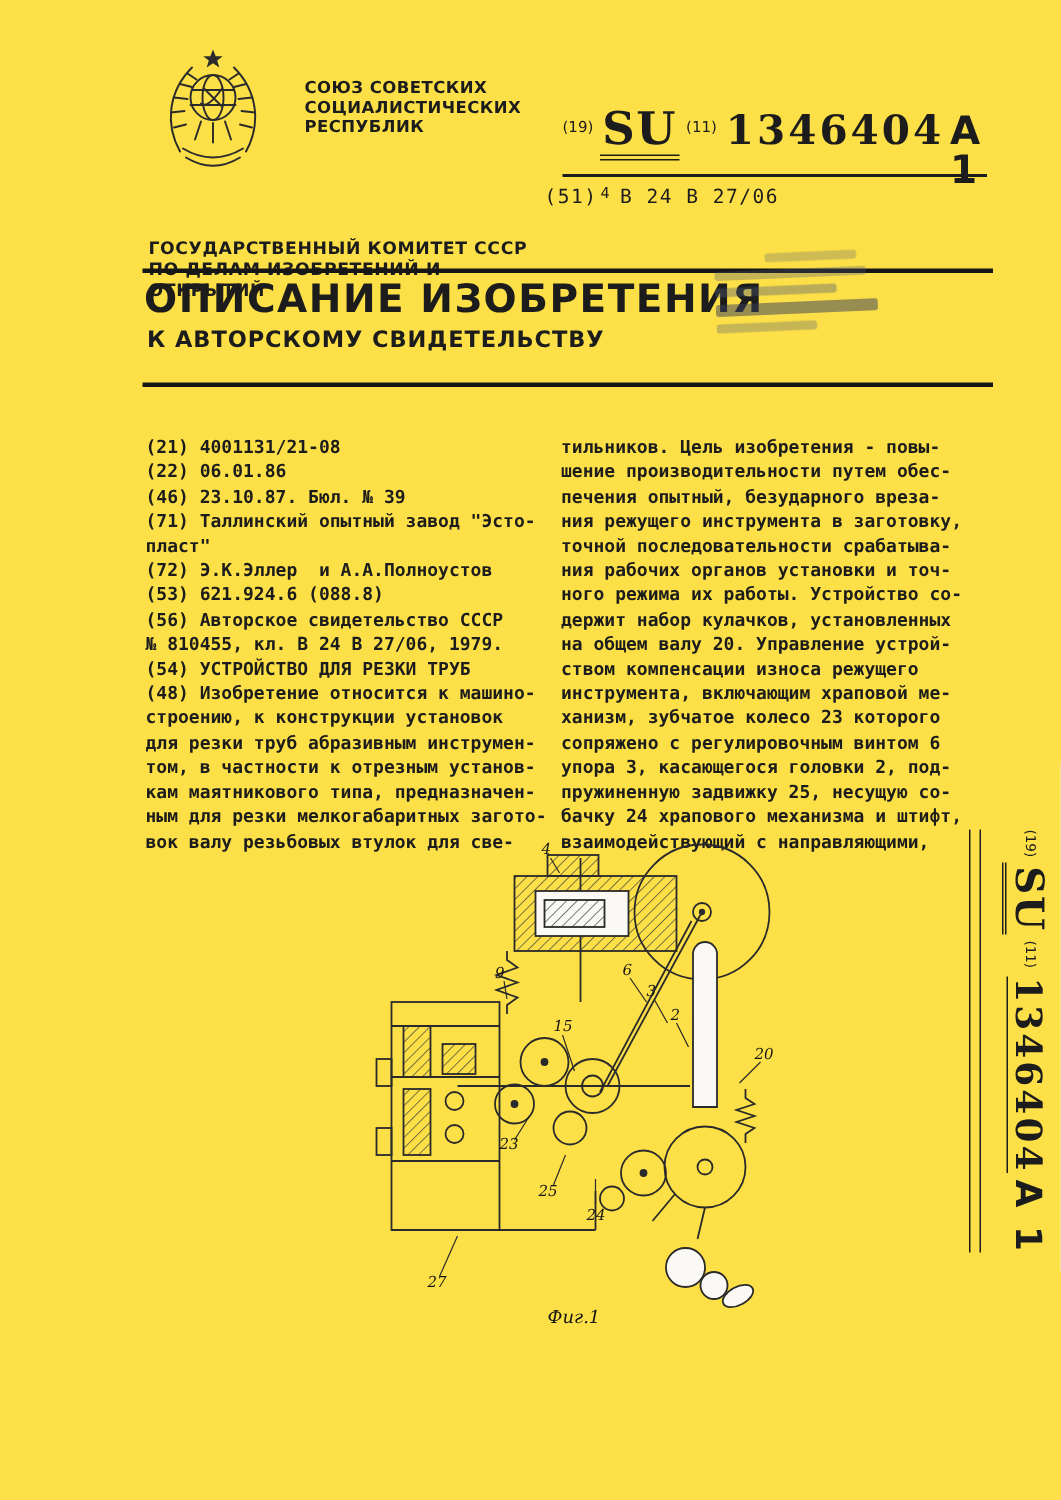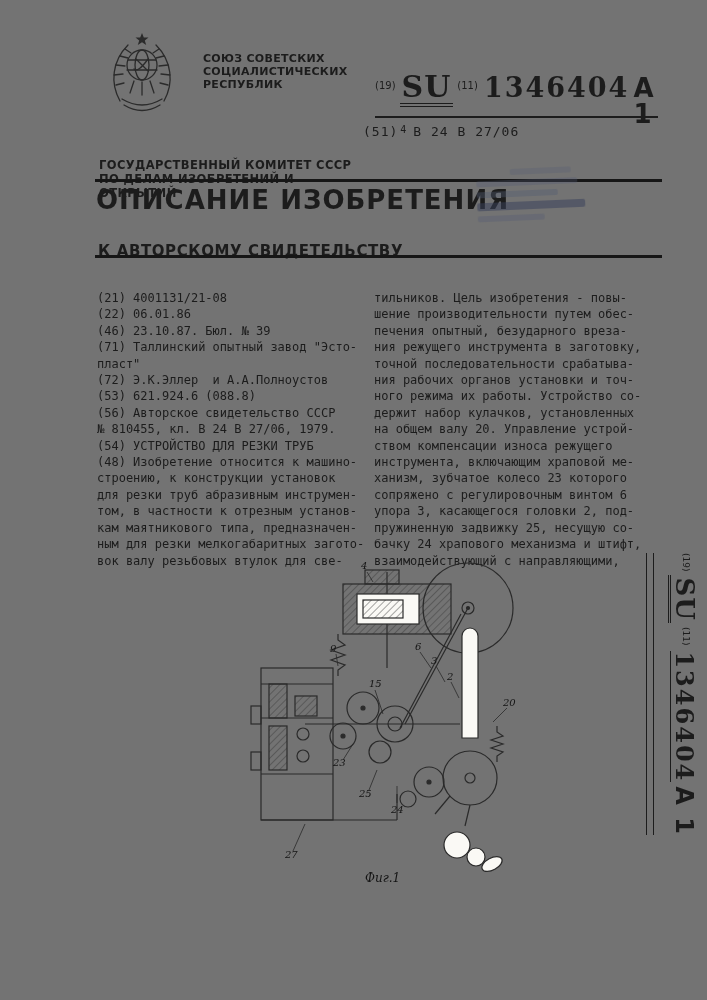--- a/index.html
+++ b/index.html
@@ -1,18 +1,18 @@
 <!DOCTYPE html>
 <html><head>
 <meta charset="utf-8">
 <style>
   html,body{margin:0;padding:0;background:#e8e8e8;}
   .page{
     position:relative;width:707px;height:1000px;margin:0 auto;
-    background:#737373;color:#1c1c1c;overflow:hidden;
+    background:#fde047;color:#1c1c1c;overflow:hidden;
     font-family:"DejaVu Sans", sans-serif;
   }
   
   .emblem{position:absolute;left:98px;top:28px;width:88px;height:90px;}
   .union-name{
     position:absolute;left:203px;top:52px;width:140px;
     font:bold 11px/13px "DejaVu Sans",sans-serif;letter-spacing:.3px;
     white-space:pre-line;
   }
   .pub-row{
@@ -43,40 +43,40 @@
     margin-top:15px;
   }
   .rule-thick{position:absolute;left:95px;width:567px;height:3px;background:#161616;}
   .rule-1{top:179px;}
   .rule-2{top:255px;height:2.5px;}
   .doc-title{
     position:absolute;left:96px;top:185px;margin:0;
     font:bold 26px/30px "DejaVu Sans",sans-serif;letter-spacing:1px;
   }
   .doc-subtitle{
-    position:absolute;left:98px;top:242px;margin:0;
+    position:absolute;left:98px;top:217px;margin:0;
     font:bold 15px/18px "DejaVu Sans",sans-serif;letter-spacing:.6px;
   }
   
   .stamp{
     position:absolute;left:477px;top:163px;width:112px;height:72px;
     transform:rotate(-2.5deg);filter:blur(.5px);opacity:.8;
   }
   .stamp .sline{height:6px;background:#525b72;margin:5px 0;opacity:.45;border-radius:2px;}
   .stamp .sline:nth-child(1){width:55%;margin-left:30%;opacity:.35;}
   .stamp .sline:nth-child(2){width:90%;opacity:.4;}
   .stamp .sline:nth-child(3){width:72%;opacity:.5;}
   .stamp .sline:nth-child(4){width:96%;height:8px;opacity:.65;background:#39415a;}
   .stamp .sline:nth-child(5){width:60%;opacity:.4;}
   
   .col{
     position:absolute;top:290px;
     font:12px/16.4px "DejaVu Sans Mono",monospace;
   }
-  .col div{white-space:pre;}
+  .col div{white-space:pre;font-weight:bold;}
   .col-left{left:97px;width:270px;}
   .col-right{left:374px;width:272px;}
   
   .figure{position:absolute;left:245px;top:556px;width:300px;height:340px;}
   
   .side-rules{
     position:absolute;left:646px;top:553px;height:282px;width:6px;
     border-left:1.5px solid #1c1c1c;border-right:1.5px solid #1c1c1c;
   }
   .side-label{

